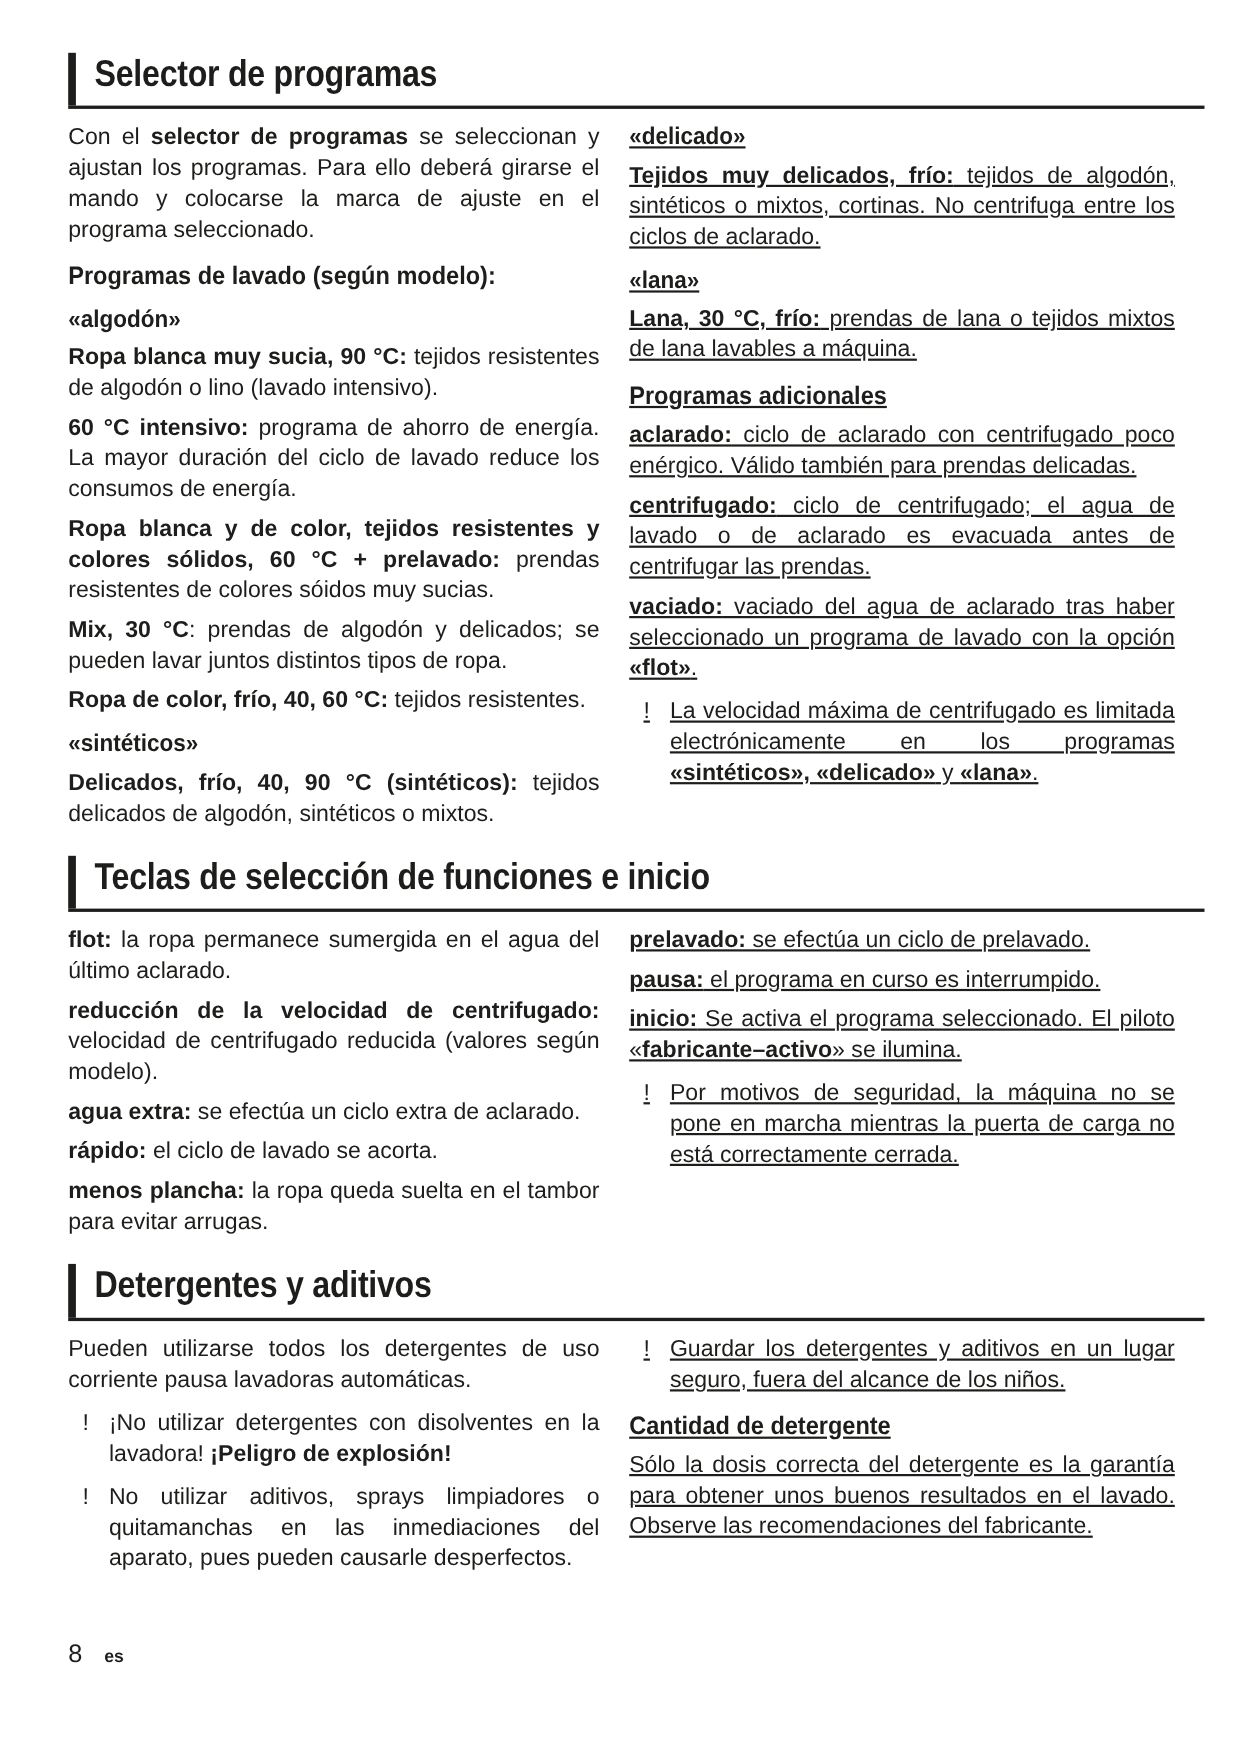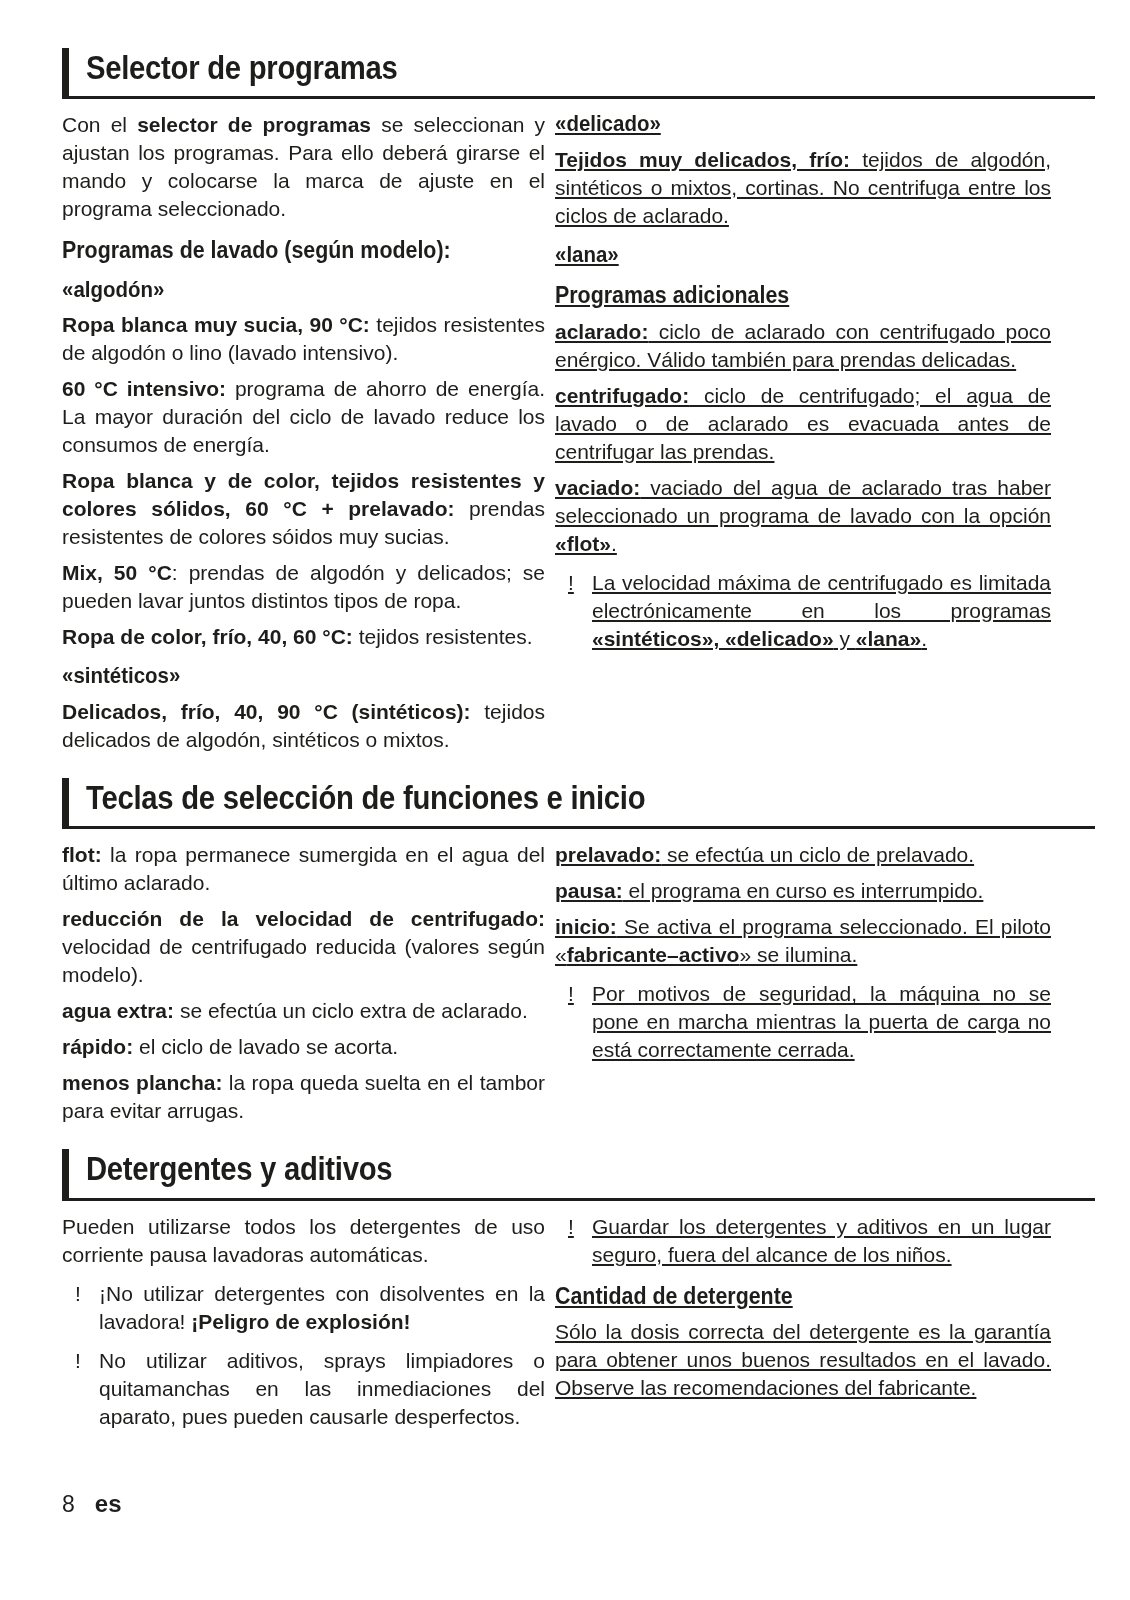--- a/index.html
+++ b/index.html
@@ -29,21 +29,21 @@
   .section-title{
     margin:0 0 0 17px;
     font-size:34px;
     font-weight:bold;
     line-height:1.16;
     letter-spacing:-0.3px;
     transform:scaleX(0.86);
     transform-origin:left bottom;
     white-space:nowrap;
   }
-  .columns{ display:flex; gap:10px; margin-top:12px; }
+  .columns{ display:flex; gap:27px; margin-top:12px; }
   .col{ box-sizing:border-box; }
   .col-left{ width:483px; }
   .col-right{ width:496px;text-decoration:underline; }
 
   .para{
     margin:8px 0 0 0;
     font-size:21px;
     line-height:28px;
     text-align:justify;
     hyphens:auto;
@@ -92,49 +92,50 @@
   strong{ font-weight:bold; }
 
   .footer{
     position:absolute;
     left:62px; top:1490px;
     display:flex;
     align-items:baseline;
     gap:20px;
   }
   .page-num{ font-size:23px; }
-  .lang-code{ font-size:24px; font-weight:bold; }
+  .lang-code{ font-size:16px; font-weight:bold; }
 </style>
 </head>
 <body>
 
 <div class="page">
 
   <section class="section">
     <div class="section-header">
       <div class="marker-bar"></div>
       <h1 class="section-title">Selector de programas</h1>
     </div>
     <div class="columns">
       <div class="col col-left">
           <p class="para">Con el <strong>selector de programas</strong> se seleccionan y ajustan los programas. Para ello deberá girarse el mando y colocarse la marca de ajuste en el programa seleccionado.</p>
           <h3 class="subheading">Programas de lavado (según modelo):</h3>
           <h3 class="quoted">«algodón»</h3>
           <p class="para"><strong>Ropa blanca muy sucia, 90 °C:</strong> tejidos resistentes de algodón o lino (lavado intensivo).</p>
           <p class="para"><strong>60 °C intensivo:</strong> programa de ahorro de energía. La mayor duración del ciclo de lavado reduce los consumos de energía.</p>
           <p class="para"><strong>Ropa blanca y de color, tejidos resistentes y colores sólidos, 60 °C + prelavado:</strong> prendas resistentes de colores sóidos muy sucias.</p>
-          <p class="para"><strong>Mix, 50 °C</strong>: prendas de algodón y delicados; se pueden lavar juntos distintos tipos de ropa.</p>
+          <p class="para"><strong>Mix, 30 °C</strong>: prendas de algodón y delicados; se pueden lavar juntos distintos tipos de ropa.</p>
           <p class="para"><strong>Ropa de color, frío, 40, 60 °C:</strong> tejidos resistentes.</p>
           <h3 class="quoted">«sintéticos»</h3>
           <p class="para"><strong>Delicados, frío, 40, 90 °C (sintéticos):</strong> tejidos delicados de algodón, sintéticos o mixtos.</p>
         </div>
       <div class="col col-right">
           <h3 class="quoted">«delicado»</h3>
           <p class="para"><strong>Tejidos muy delicados, frío:</strong> tejidos de algodón, sintéticos o mixtos, cortinas. No centrifuga entre los ciclos de aclarado.</p>
           <h3 class="quoted">«lana»</h3>
+          <p class="para"><strong>Lana, 30 °C, frío:</strong> prendas de lana o tejidos mixtos de lana lavables a máquina.</p>
           <h3 class="subheading">Programas adicionales</h3>
           <p class="para"><strong>aclarado:</strong> ciclo de aclarado con centrifugado poco enérgico. Válido también para prendas delicadas.</p>
           <p class="para"><strong>centrifugado:</strong> ciclo de centrifugado; el agua de lavado o de aclarado es evacuada antes de centrifugar las prendas.</p>
           <p class="para"><strong>vaciado:</strong> vaciado del agua de aclarado tras haber seleccionado un programa de lavado con la opción <strong>«flot»</strong>.</p>
           <div class="note">
             <span class="bang">!</span>
             <div class="note-text">La velocidad máxima de centrifugado es limitada electrónicamente en los programas <strong>«sintéticos», «delicado»</strong> y <strong>«lana»</strong>.</div>
           </div>
         </div>
     </div>

